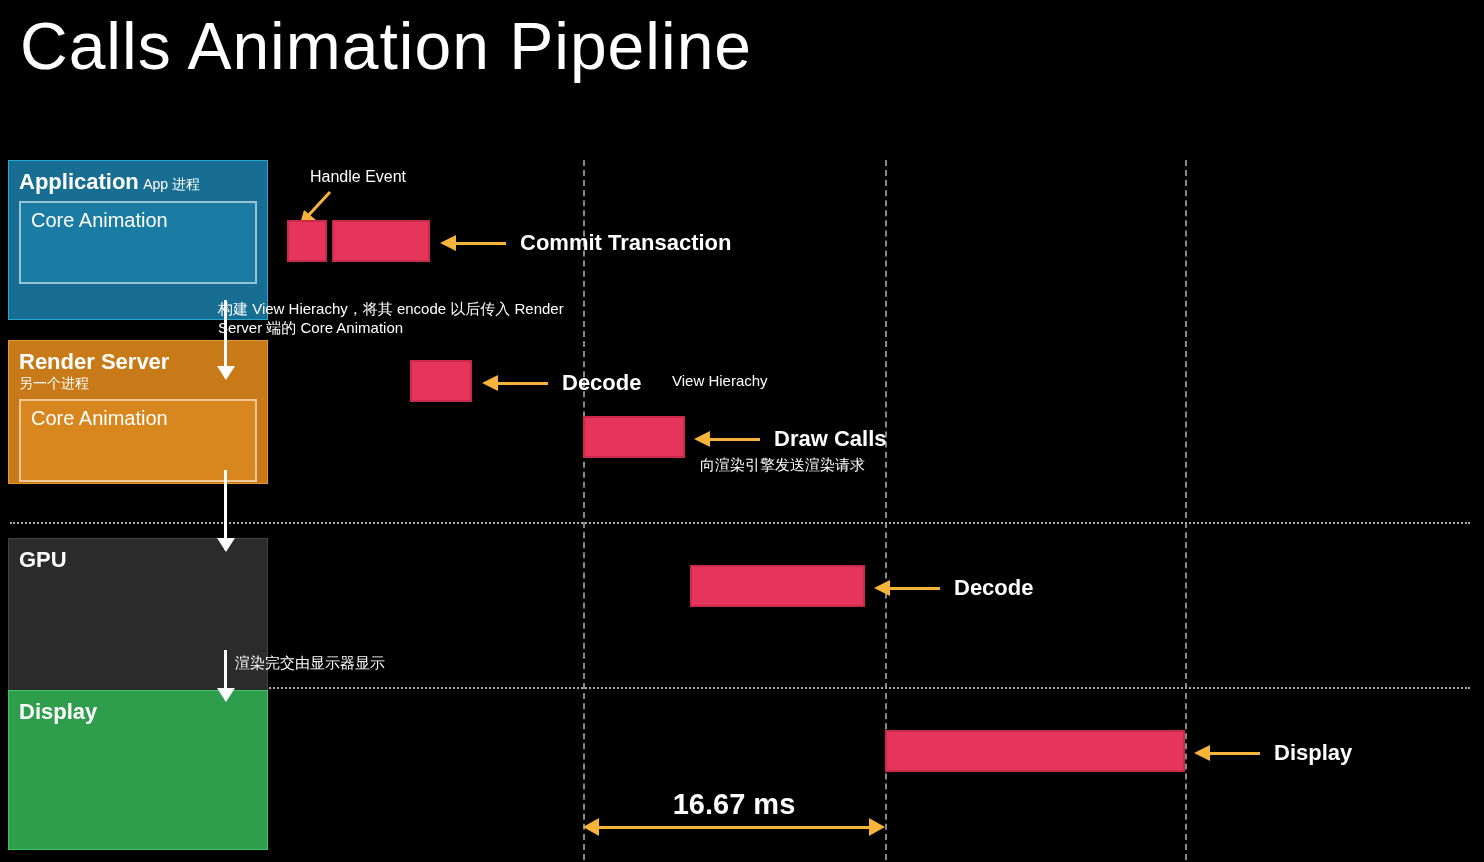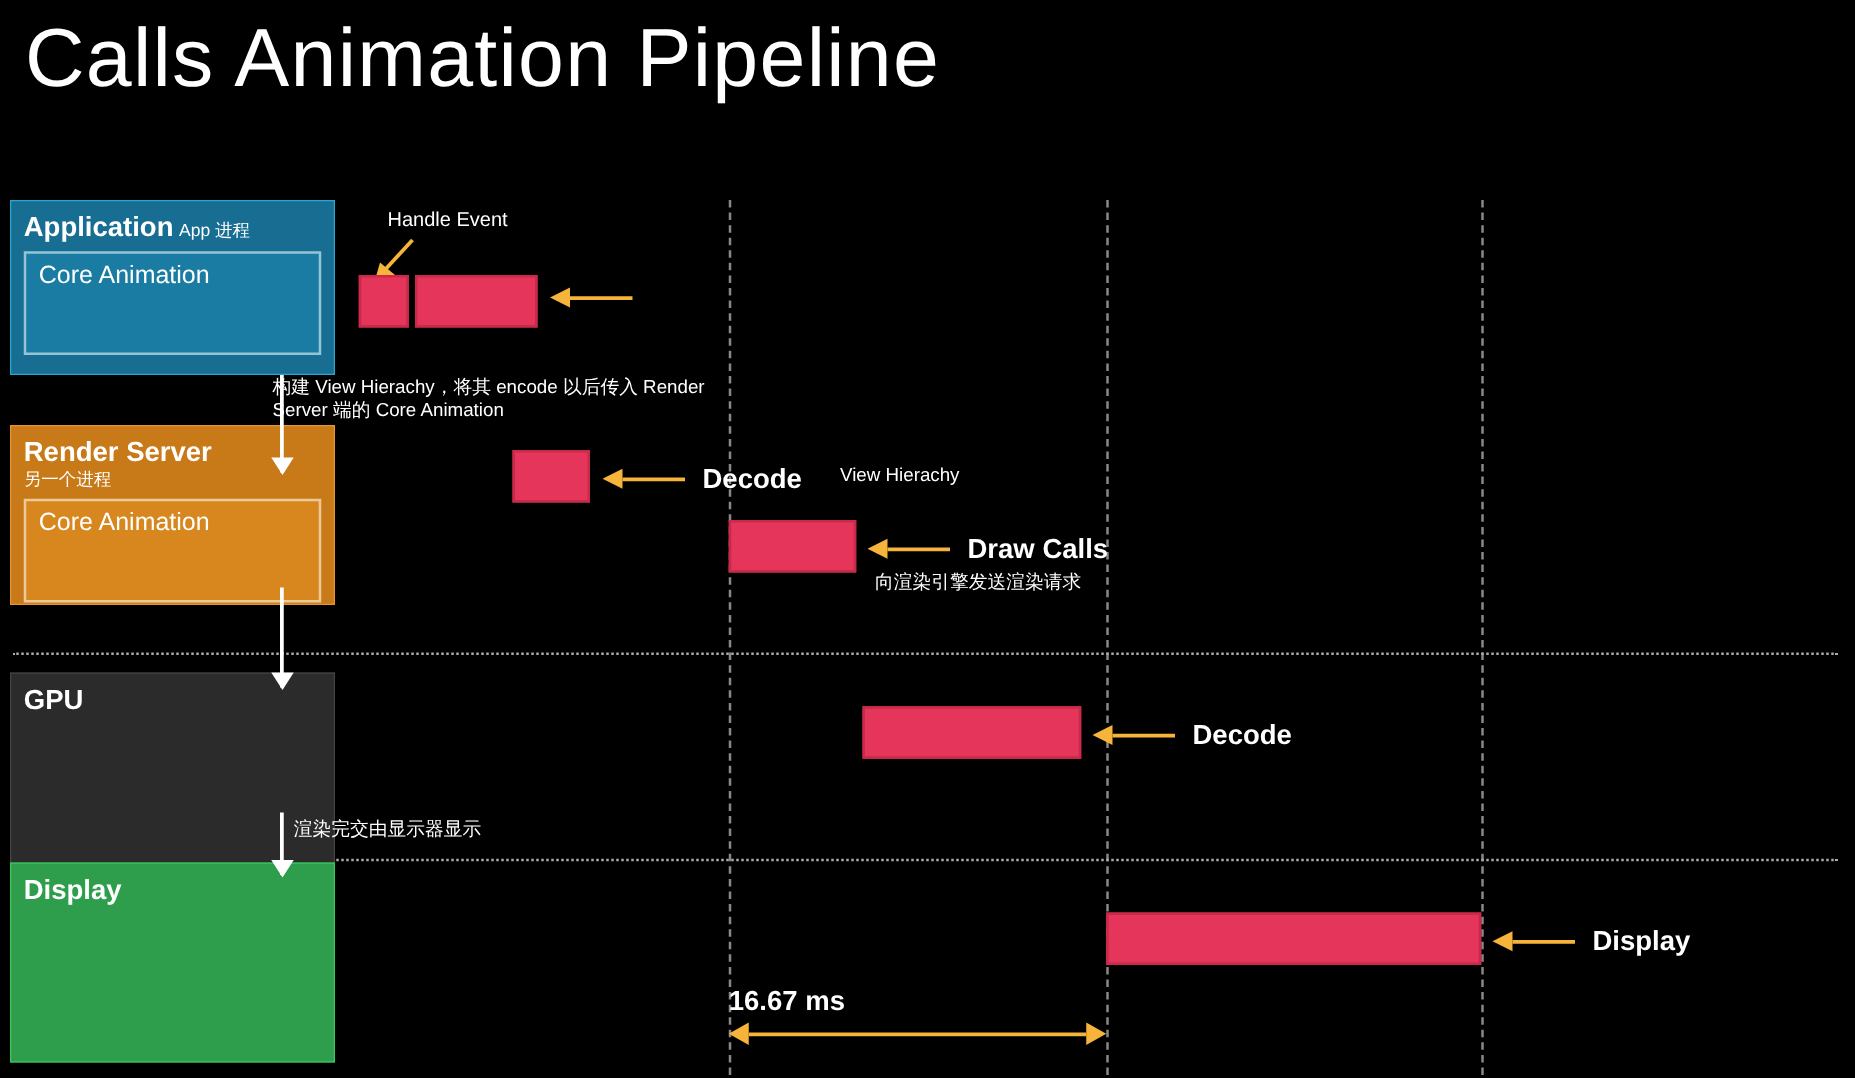--- a/index.html
+++ b/index.html
@@ -52,21 +52,21 @@
   .stage .stage-title { font-size: 22px; font-weight: 600; }
   .stage .stage-sub { font-size: 14px; font-weight: 400; }
   .inner-box {
     border: 2px solid rgba(255,255,255,0.55);
     margin-top: 6px;
     padding: 6px 10px 50px 10px;
     font-size: 20px;
     font-weight: 400;
   }
 
-  .stage-app { top: 10px; height: 140px; background: #176e92; border:1px solid #2aa7d1;}
+  .stage-app { top: 10px; height: 160px; background: #176e92; border:1px solid #2aa7d1;}
   .stage-app .inner-box { background: #1a7ca3; }
 
   .stage-rs  { top: 190px; height: 144px; background: #c77a17; border:1px solid #e6962e;}
   .stage-rs .inner-box { background: #d8871f; }
 
   .stage-gpu { top: 388px; height: 160px; background: #2b2b2b; border:1px solid #444;}
   .stage-disp{ top: 540px; height: 160px; background: #2e9e4c; border:1px solid #3cc560;}
 
   
   .bar {
@@ -130,22 +130,22 @@
     width:0;height:0;
     border-top:9px solid transparent;
     border-bottom:9px solid transparent;
   }
   .frame-span .hd.l { border-right:16px solid #f6b53a;}
   .frame-span .hd.r { border-left:16px solid #f6b53a;}
   .frame-span .line { flex:1; height:3px; background:#f6b53a;}
   .frame-span .txt {
     position:absolute;
     top:-30px; left:0; right:0;
-    text-align:left;
-    font-size:22px; font-weight:600;
+    text-align:center;
+    font-size:29px; font-weight:600;
   }
 
   .handle-evt {
     position:absolute;
     font-size:16px;
   }
   .handle-evt svg { position:absolute; top:20px; left:-10px;}
 </style>
 </head>
 <body>
@@ -187,20 +187,21 @@
       <line x1="30" y1="4" x2="6" y2="30" stroke="#f6b53a" stroke-width="3"></line>
       <polygon points="0,36 4,22 16,32" fill="#f6b53a"></polygon>
     </svg>
   </div>
 
   <div class="bar" style="left:287px; top:70px; width:40px"></div>
   <div class="bar" style="left:332px; top:70px; width:98px"></div>
   <div class="arrow-left" style="left:440px; top:80px">
     <div class="head-l"></div>
     <div class="shaft"></div>
+    <div class="label">Commit Transaction</div>
   </div>
 
   <div class="note" style="left:218px; top:150px; width:380px; white-space:normal;">构建 View Hierachy，将其 encode 以后传入 Render Server 端的 Core Animation</div>
   <div class="down-arrow" style="left:224px; top:150px; height:78px"></div>
 
   <div class="bar" style="left:410px; top:210px; width:62px"></div>
   <div class="arrow-left" style="left:482px; top:220px">
     <div class="head-l"></div>
     <div class="shaft"></div>
     <div class="label">Decode</div>

